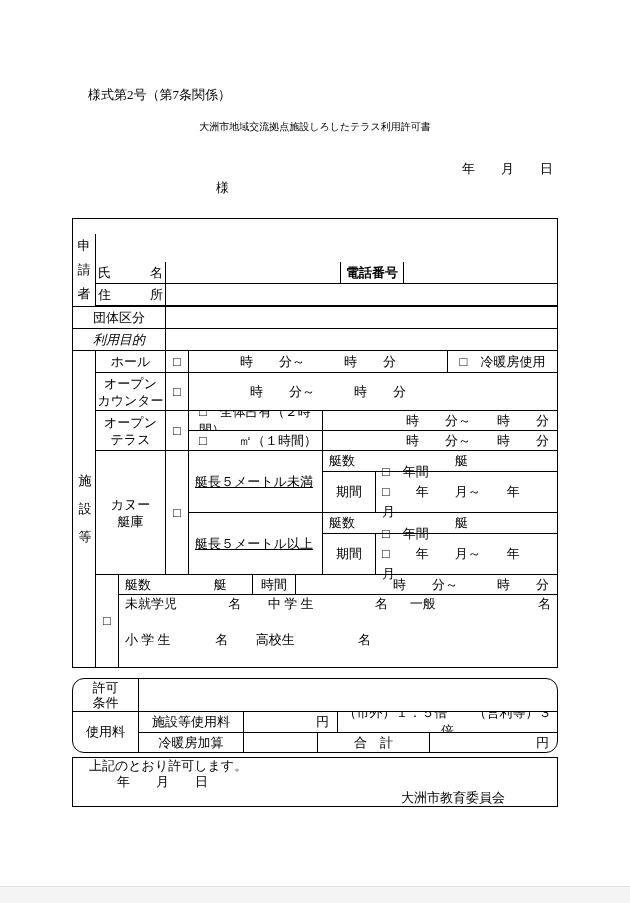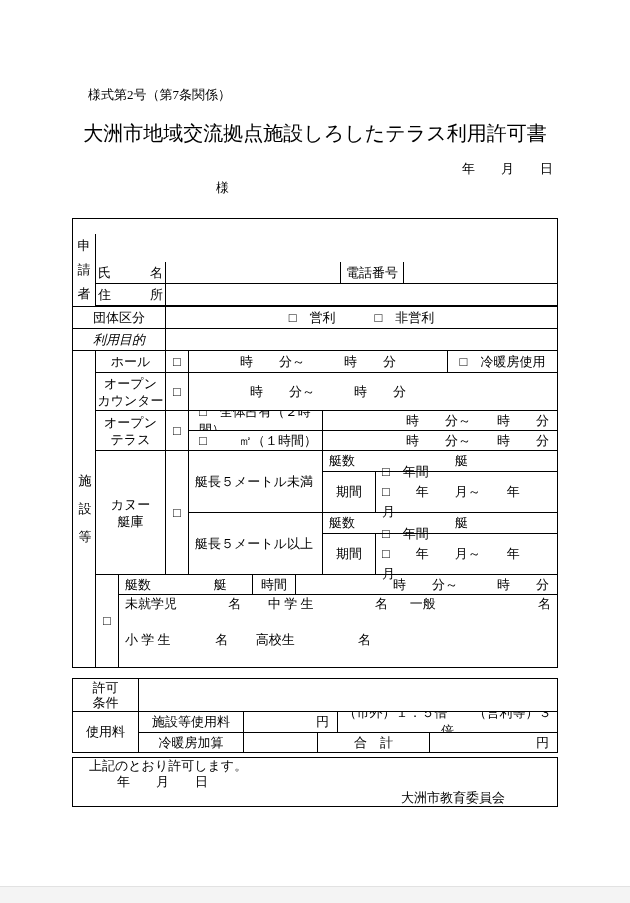--- a/index.html
+++ b/index.html
@@ -13,65 +13,64 @@
     overflow:hidden;
   }
   .abs { position:absolute; }
   .tbl { position:absolute; border:1px solid #000; display:flex; flex-direction:column; background:#fff; }
   .row { display:flex; min-height:0; }
   .col { display:flex; flex-direction:column; min-height:0; }
   .cell { display:flex; align-items:center; min-width:0; overflow:hidden; }
   .br { border-right:1px solid #000; }
   .bb { border-bottom:1px solid #000; }
   .c { justify-content:center; text-align:center; }
-  .l { padding-left:6px; }
+  .l { padding-left:6px;text-decoration:underline; }
   .r { justify-content:flex-end; padding-right:8px; text-align:right; }
   .f1 { flex:1 1 0; }
   .two { flex-direction:column; justify-content:center; text-align:center; line-height:17px; }
   .vtxt { display:block; width:15px; margin:0 auto; word-break:break-all; line-height:24px; text-align:center; }
   .vtxt2 { display:block; width:15px; margin:0 auto; word-break:break-all; line-height:28px; text-align:right; }
   .sp { display:block; height:1px; }
   .lines { display:flex; flex-direction:column; justify-content:center; line-height:19px; }
   .pagebreak { position:absolute; left:0; top:886px; width:630px; height:17px; background:#f4f4f4; border-top:1px solid #e2e2e2; }
 </style>
 </head>
 <body>
 
 <div class="abs" style="left:88px; top:86px;">様式第2号（第7条関係）</div>
-<div class="abs" style="left:0; width:630px; top:120px; text-align:center; font-size:20px;">大洲市地域交流拠点施設しろしたテラス利用許可書</div>
+<div class="abs" style="left:0; width:630px; top:120px; text-align:center; font-size:10px;">大洲市地域交流拠点施設しろしたテラス利用許可書</div>
 <div class="abs" style="right:77px; top:160px;">年　　月　　日</div>
 <div class="abs" style="left:216px; top:179px;">様</div>
 
 <div class="tbl" style="left:72px; top:218px; width:486px; height:450px;">
 
   <div class="row bb" style="height:88px;align-items:flex-end;">
     <div class="cell br c" style="width:23px;">
       <span class="vtxt">申請者</span>
     </div>
     <div class="col f1">
       <div class="row bb" style="height:22px;">
         <div class="cell br c" style="width:70px;">氏　　　名</div>
         <div class="cell br" style="width:175px;"></div>
-        <div class="cell br c" style="width:63px;">電話番号</div>
+        <div class="cell br c" style="width:63px;font-weight:bold;">電話番号</div>
         <div class="cell f1"></div>
       </div>
       <div class="row bb" style="height:22px;">
         <div class="cell br c" style="width:70px;">住　　　所</div>
         <div class="cell f1"></div>
       </div>
       <div class="row f1">
         <div class="cell br c" style="width:70px;">利用責任者</div>
         <div class="cell f1"></div>
       </div>
     </div>
   </div>
 
   <div class="row bb" style="height:22px;">
     <div class="cell br c" style="width:93px;">団体区分</div>
-    <div class="cell c f1">□　営利　　　□　非営利</div>
   </div>
 
   <div class="row bb" style="height:22px;font-style:italic;">
     <div class="cell br c" style="width:93px;">利用目的</div>
     <div class="cell f1"></div>
   </div>
 
 
   <div class="row f1">
     <div class="cell br c" style="width:23px;">
@@ -195,21 +194,21 @@
             <span>名</span>
             <i class="sp" style="flex:137;"></i>
           </div>
         </div>
       </div>
 
     </div>
   </div>
 </div>
 
-<div class="tbl" style="left:72px; top:678px; width:486px; height:75px;">
+<div class="tbl" style="left:72px; top:678px; width:486px; height:75px;border-radius:12px;">
   <div class="row bb" style="height:33px;">
     <div class="cell br c two" style="width:66px; line-height:15px;">
       <div>許可</div>
       <div>条件</div>
     </div>
     <div class="cell f1"></div>
   </div>
   <div class="row f1">
     <div class="cell br c" style="width:66px;">使用料</div>
     <div class="col f1">

